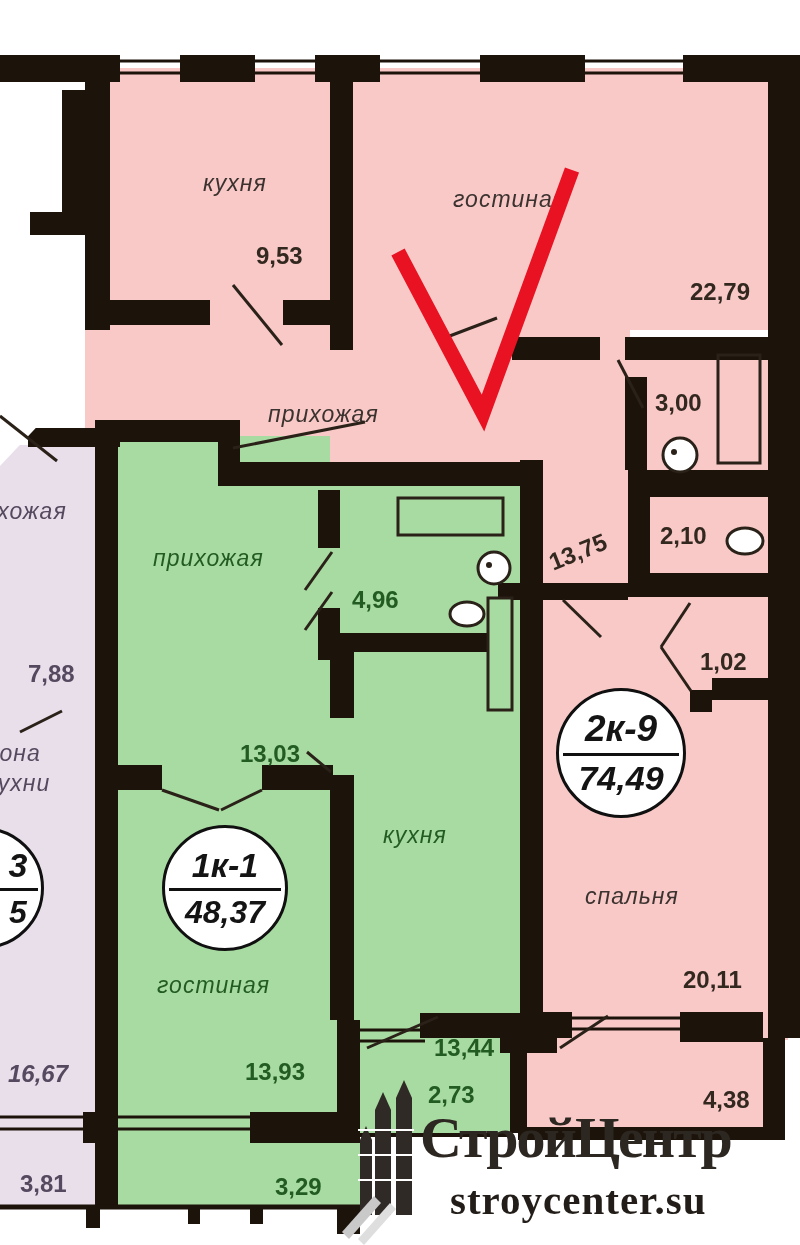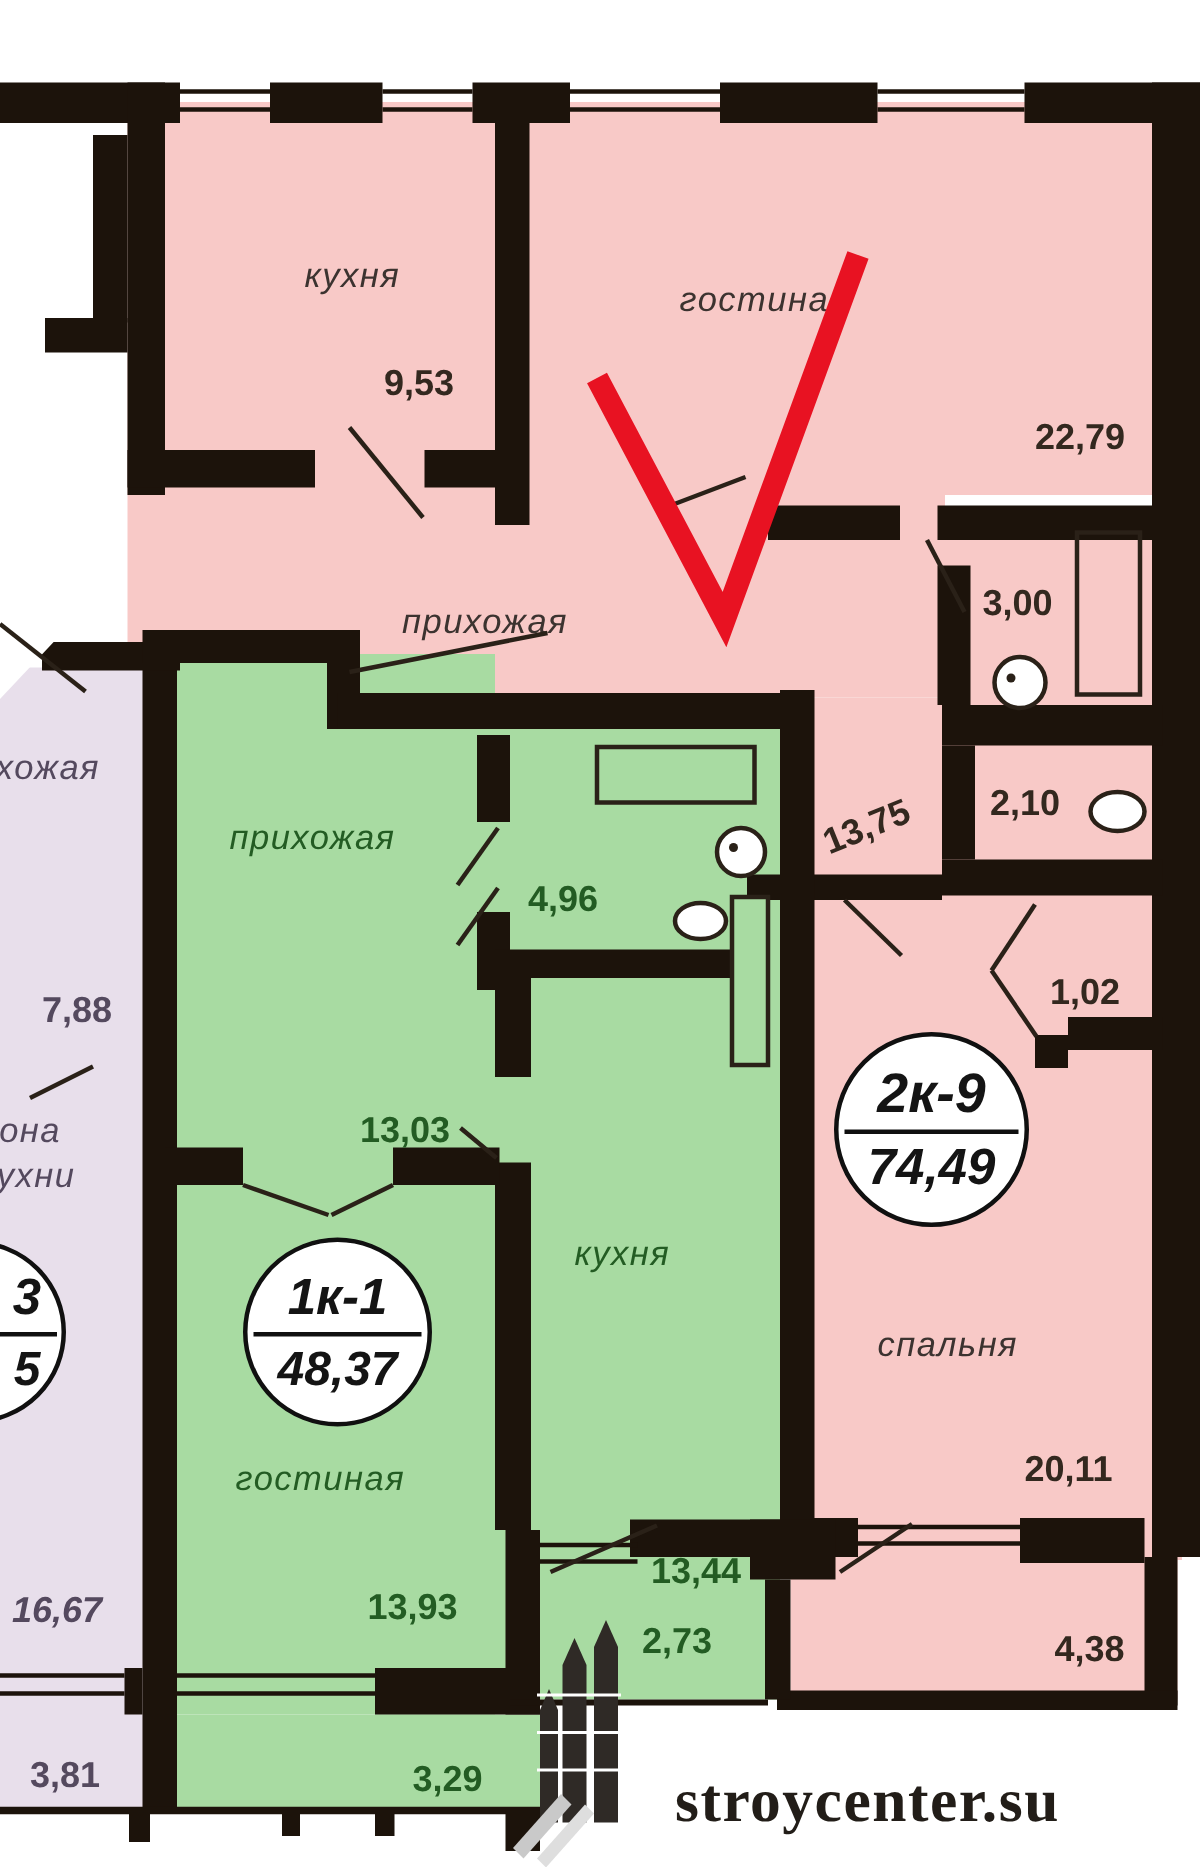--- a/index.html
+++ b/index.html
@@ -234,15 +234,16 @@
       <polygon points="375,1215 375,1110 383,1092 391,1110 391,1215" fill="#2f2a26"></polygon>
       <polygon points="396,1215 396,1098 404,1080 412,1098 412,1215" fill="#2f2a26"></polygon>
       <line x1="358" y1="1130" x2="414" y2="1130" stroke="#ffffff" stroke-width="2"></line>
       <line x1="358" y1="1155" x2="414" y2="1155" stroke="#ffffff" stroke-width="2"></line>
       <line x1="358" y1="1180" x2="414" y2="1180" stroke="#ffffff" stroke-width="2"></line>
       <polygon points="342,1232 374,1196 381,1203 349,1239" fill="#c9c9c9"></polygon>
       <polygon points="358,1239 390,1203 396,1209 364,1245" fill="#dedede"></polygon>
     </g>
   </svg>
 
+  <div class="brand" style="left:420px;top:1104px;">СтройЦентр</div>
   <div class="site" style="left:450px;top:1176px;">stroycenter.su</div>
 
 </div>
 
 </body></html>

